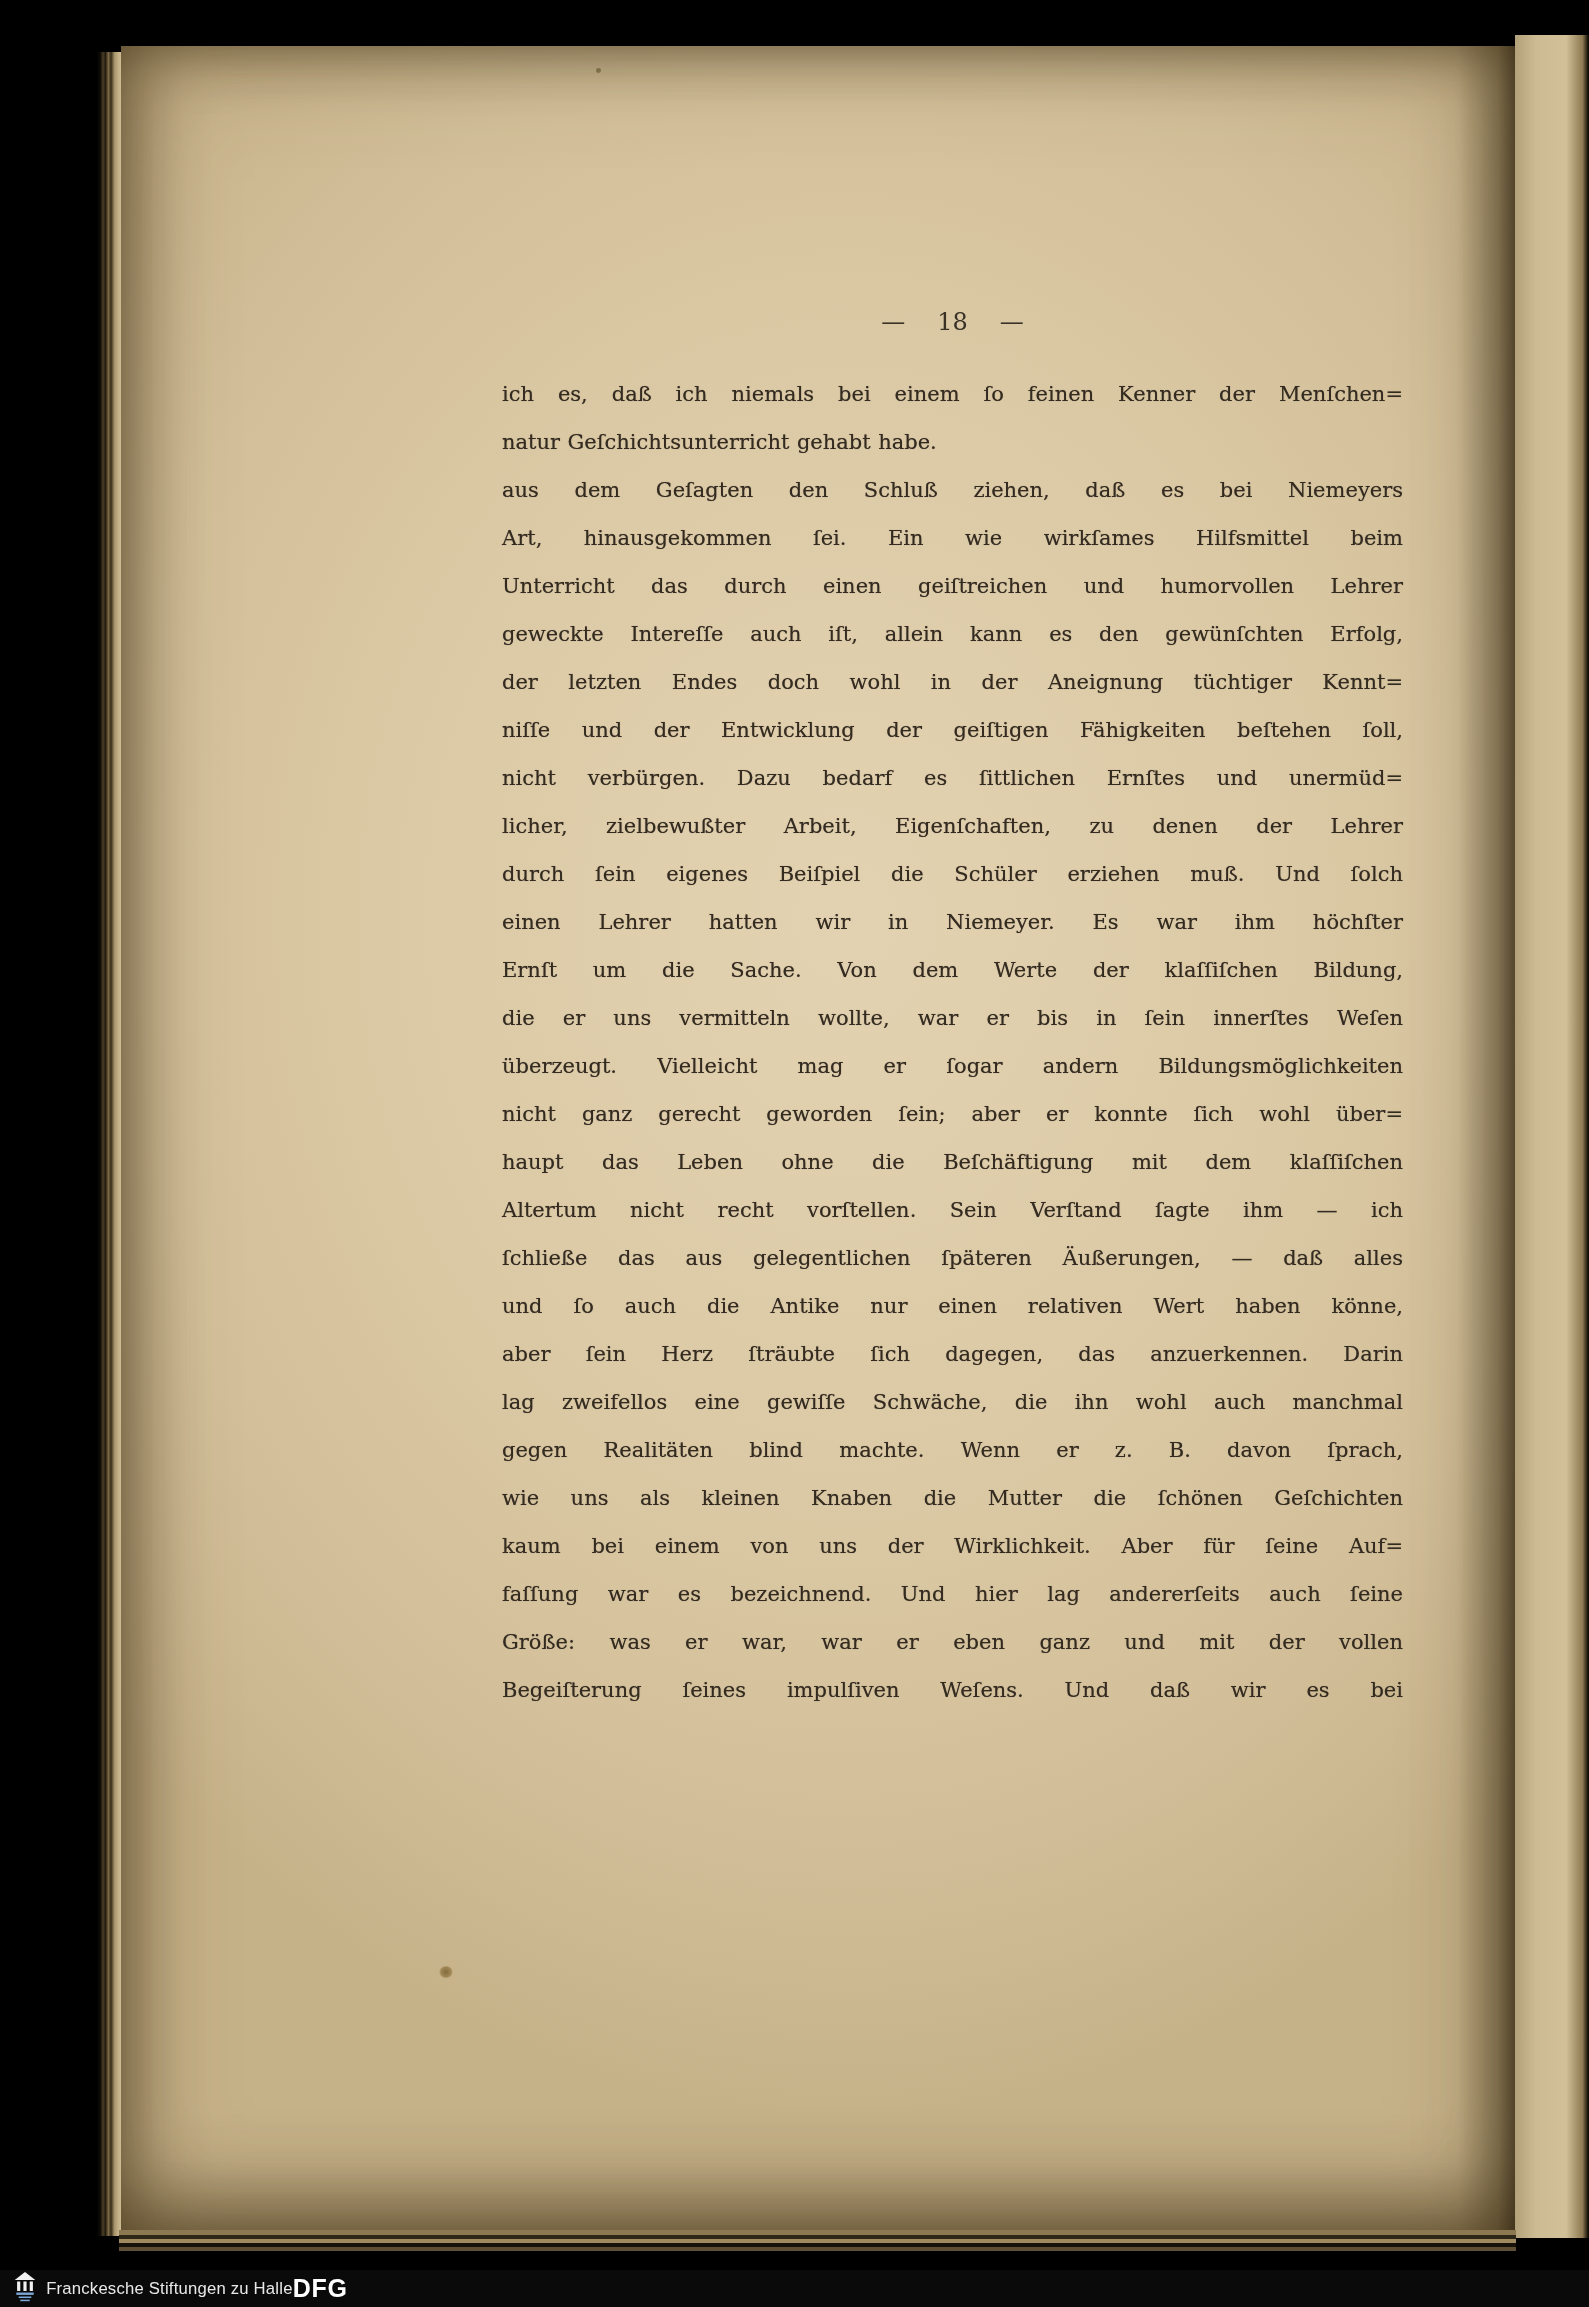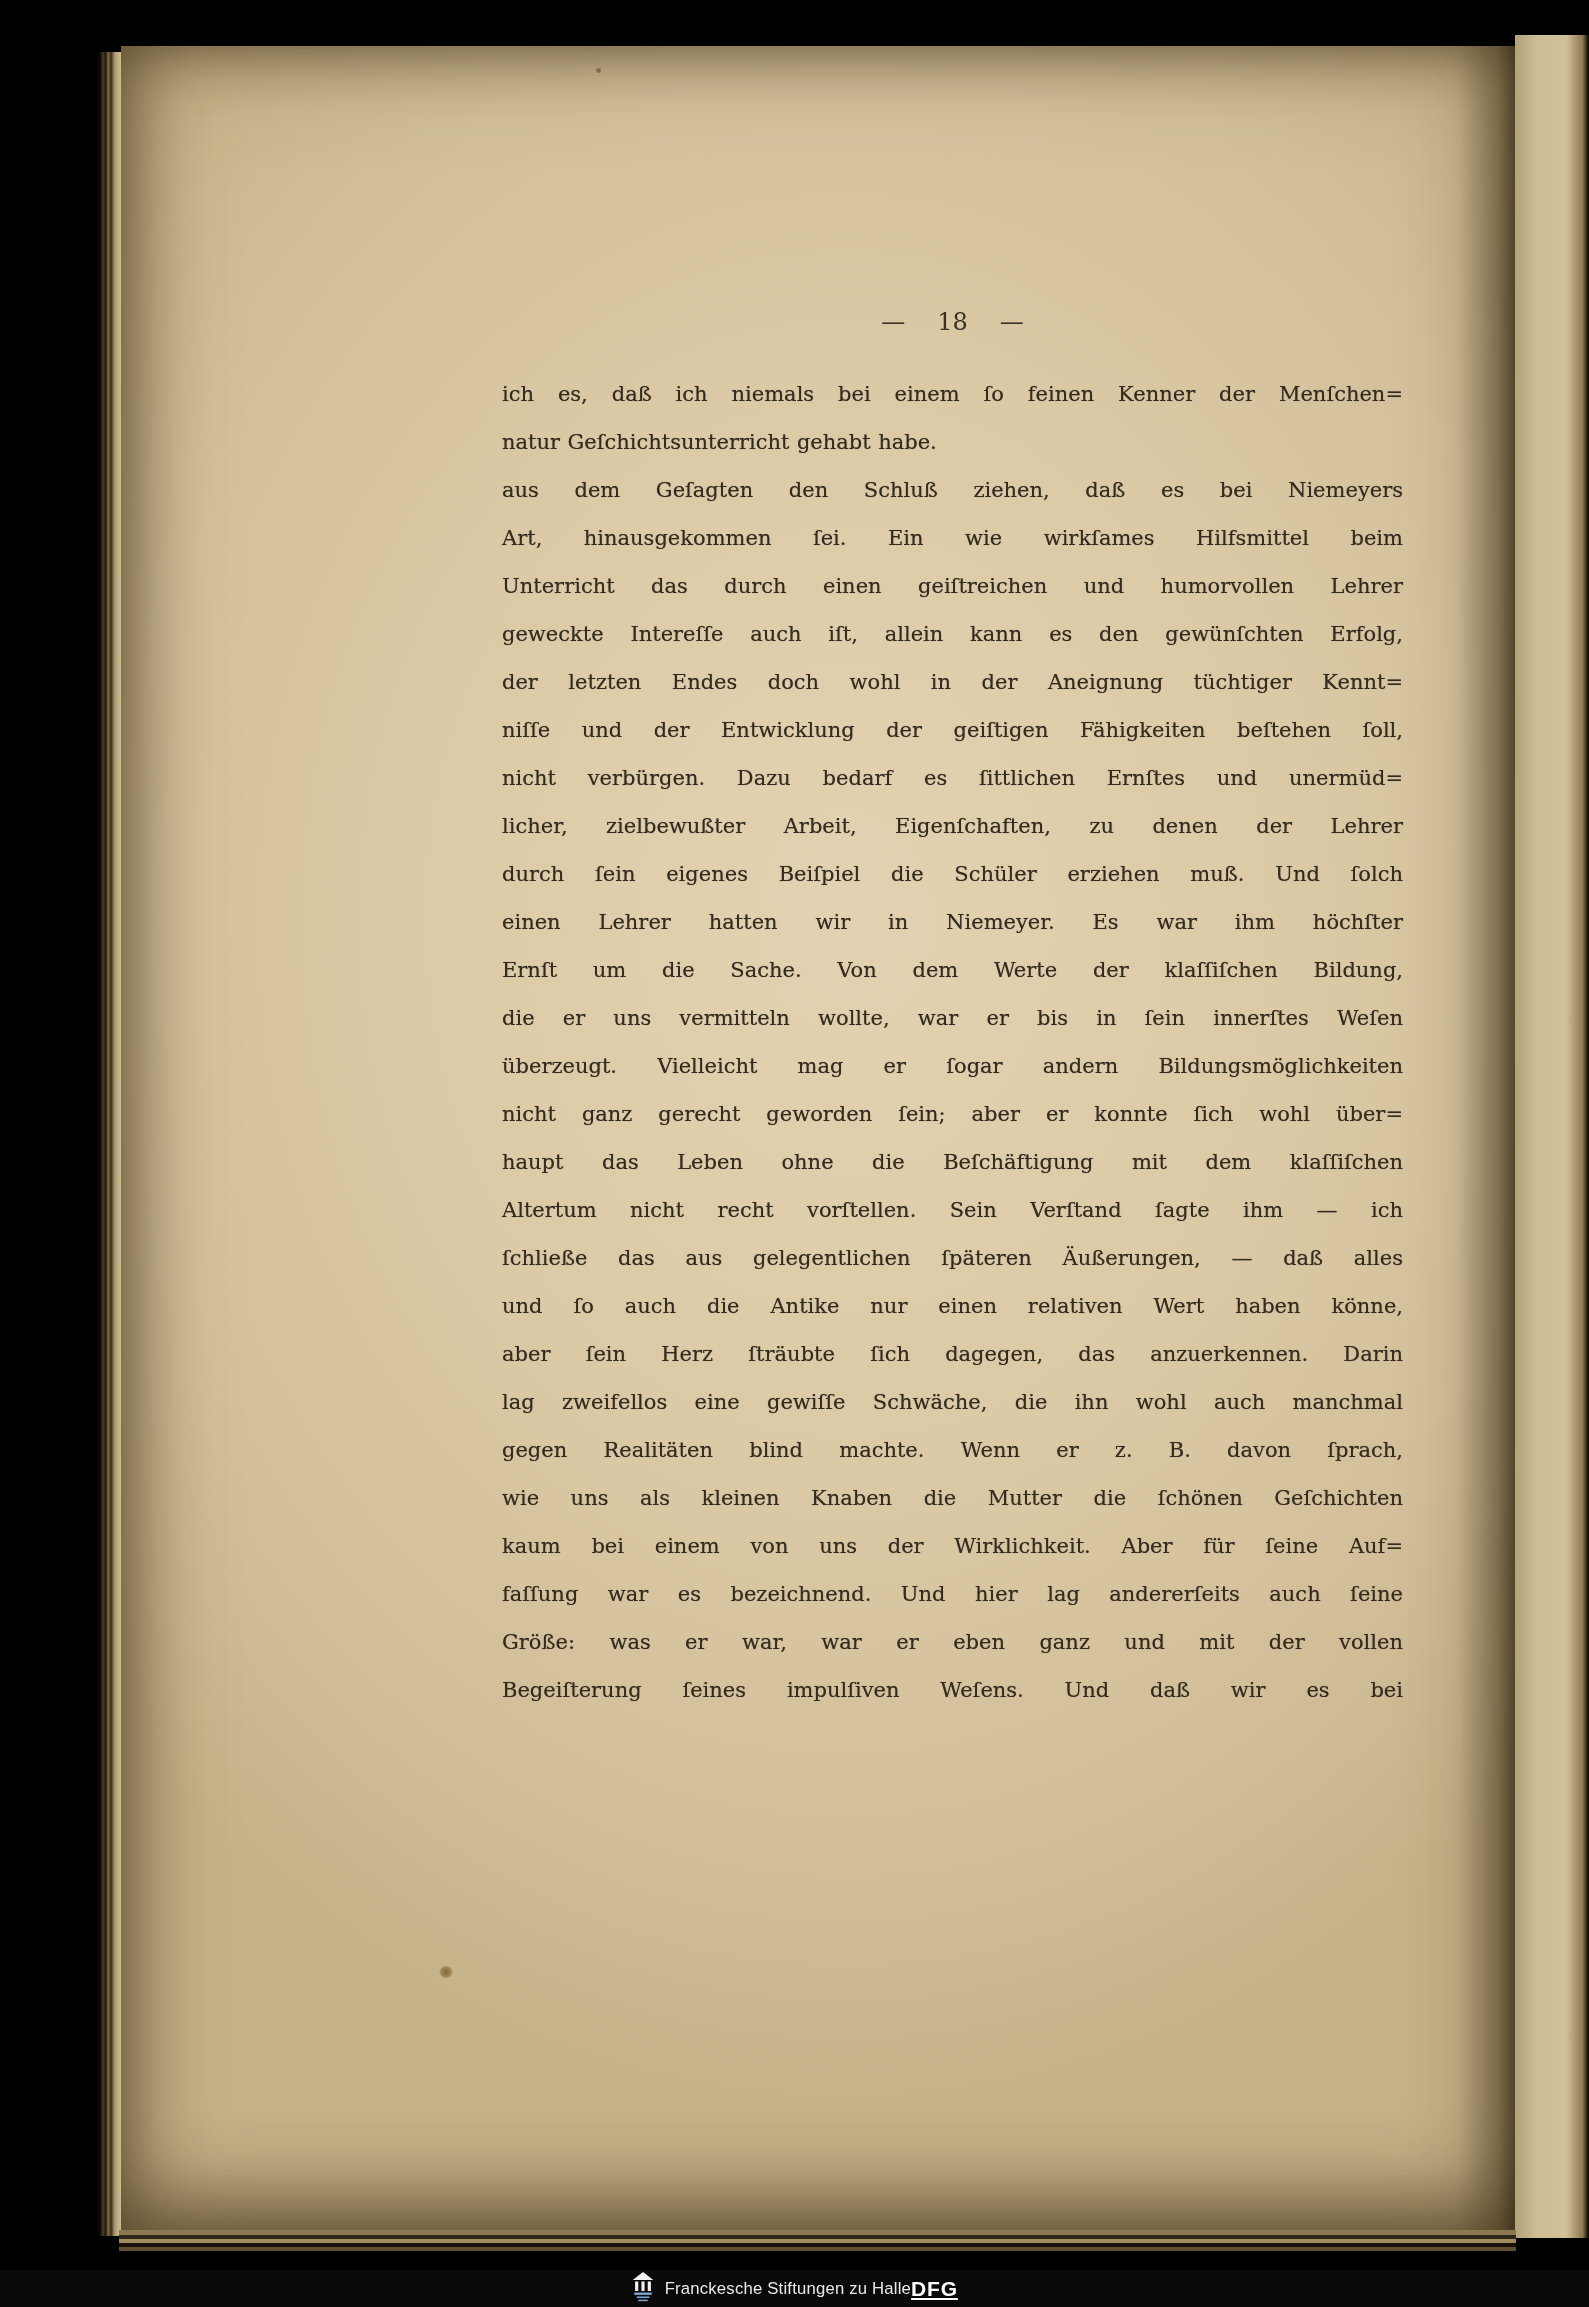--- a/index.html
+++ b/index.html
@@ -79,29 +79,28 @@
   }
   .speck {
     position: absolute; left: 475px; top: 22px; width: 4.8px; height: 4.8px;
     border-radius: 50%; background: #6b5a38; opacity: 0.7;
   }
 
   
   .footer {
     position: absolute; left: 0; top: 2270px; width: 1589px; height: 37px;
     background: #0a0a0a; display: flex; align-items: center;
-    justify-content: center; padding: 0 12.7px;
+    justify-content: flex-start; padding: 0 12.7px;
     font-family: "Liberation Sans", sans-serif;
   }
   .footer-left { display: flex; align-items: center; gap: 9.5px; height: 100%; }
   .footer-text { color: #e9e9e9; font-size: 16.7px; letter-spacing: 0.2px; }
   .dfg {
-    color: #ffffff; font-weight: bold; font-size: 21px; letter-spacing: 0.8px;
+    color: #ffffff; font-weight: bold; font-size: 25px; letter-spacing: 0.8px;
     font-family: "Liberation Sans", sans-serif;
-    text-decoration: underline;
   }
 </style>
 </head>
 <body>
 
 <div class="stage">
 
   <div class="left-edges"></div>
 
   <div class="page">

